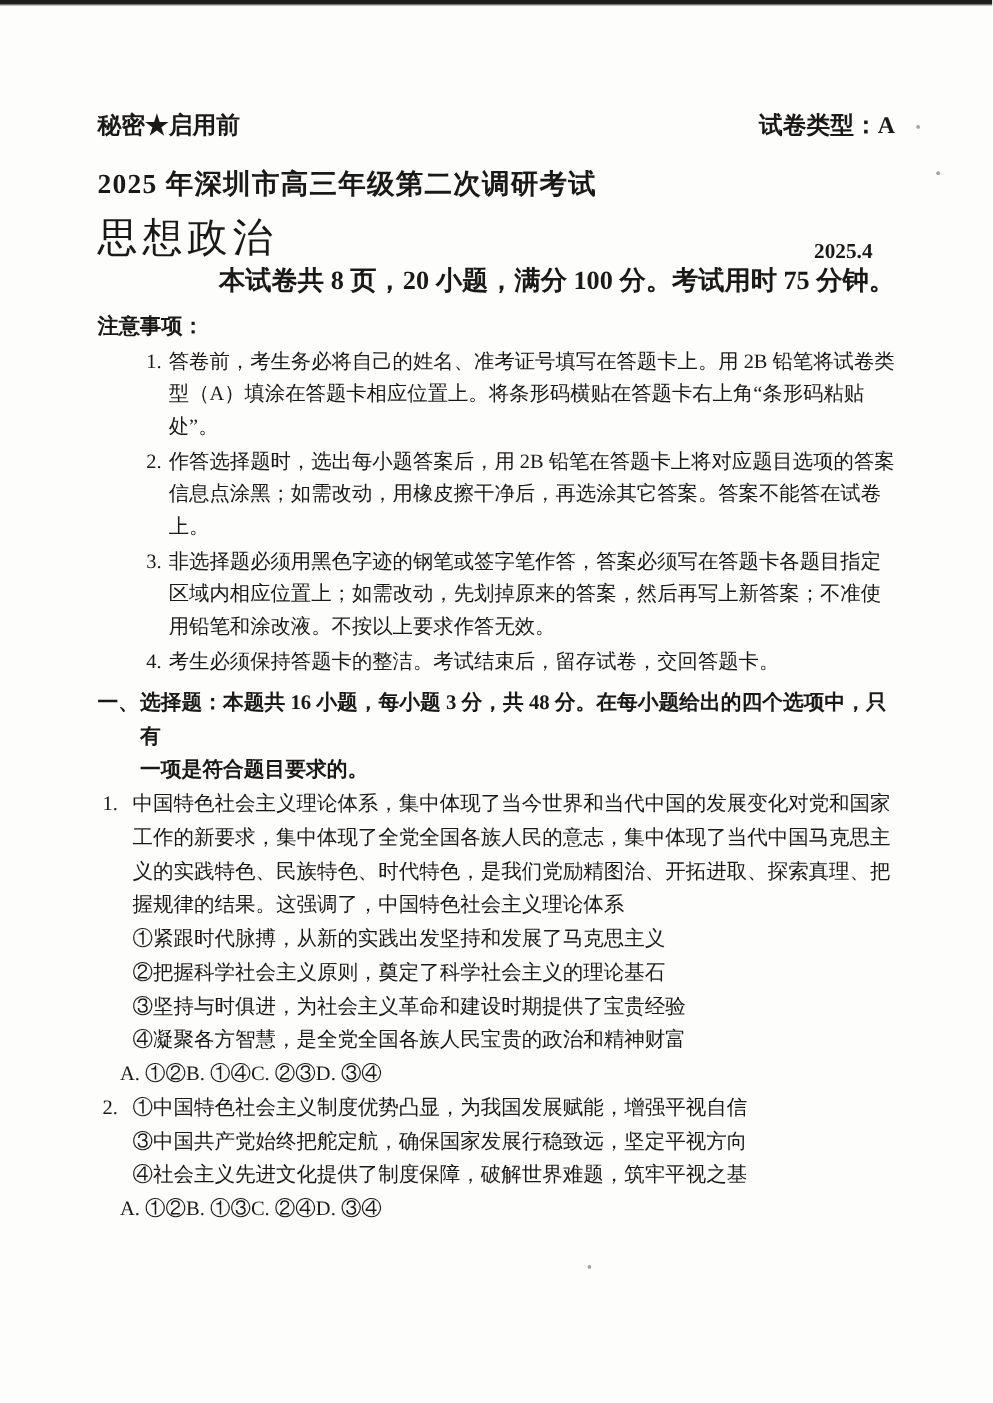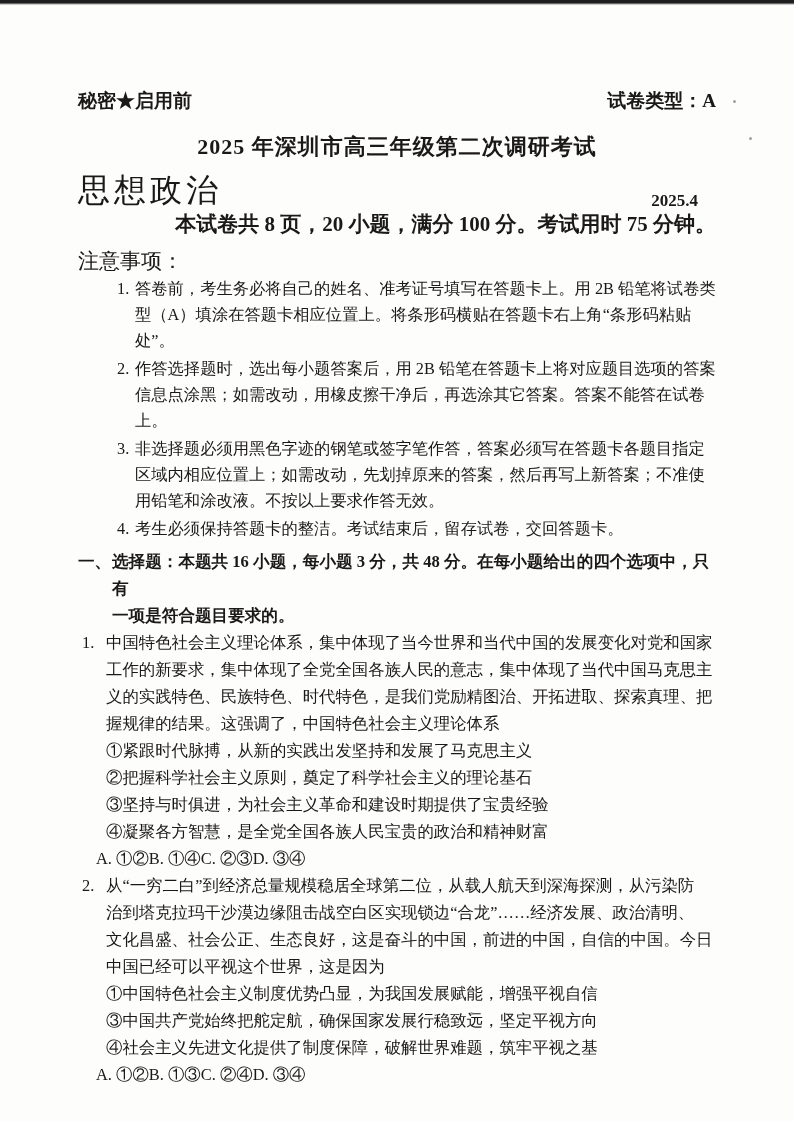--- a/index.html
+++ b/index.html
@@ -24,35 +24,35 @@
   .speck {
     position: absolute; width: 3px; height: 3px; border-radius: 50%;
     background: #555; opacity: .55;
   }
   
   .meta-row {
     display: flex; justify-content: space-between;
     font-size: 19px; font-weight: bold; line-height: 18px;
   }
   .exam-title {
-    margin: 22px 0 0; text-align: center;
+    margin: 22px 0 0; 
     font-size: 22px; font-weight: bold; letter-spacing: 1px; line-height: 30px;
   }
   .subject-row { position: relative; margin-top: 4px; height: 48px; }
   .subject-title {
     margin: 0; text-align: left;
     font-size: 32px; font-weight: normal; letter-spacing: 4px; line-height: 48px;
   }
   .exam-date { position: absolute; right: 18px; bottom: 3px; font-size: 17px; font-weight: bold; }
   .exam-info {
     margin: 0 0 0; text-align: right;
     font-size: 21px; font-weight: bold; line-height: 20px;
   }
   
-  .notice-heading { margin: 16px 0 0; font-size: 21px; font-weight: normal; line-height: 22px; }
+  .notice-heading { margin: 16px 0 0; font-size: 17px; font-weight: bold; line-height: 22px; }
   .notice-list {
     list-style: none; margin: 4px 0 0; padding: 0;
     font-size: 16.3px; line-height: 26px;
   }
   .notice-list li { position: relative; padding-left: 57px; margin-bottom: 2px; }
   .notice-list .item-no { position: absolute; left: 39px; }
   .wrap { white-space: pre-line; }
   
   .section-heading {
     position: relative; margin-top: 6px; padding-left: 34px;
@@ -135,24 +135,20 @@
       <div class="choices">
         <span class="choice">A. ①②</span>
         <span class="choice">B. ①④</span>
         <span class="choice">C. ②③</span>
         <span class="choice">D. ③④</span>
       </div>
     </div>
 
     <div class="question">
       <span class="q-no">2.</span>
-      <div class="wrap">从“一穷二白”到经济总量规模稳居全球第二位，从载人航天到深海探测，从污染防
-治到塔克拉玛干沙漠边缘阻击战空白区实现锁边“合龙”……经济发展、政治清明、
-文化昌盛、社会公正、生态良好，这是奋斗的中国，前进的中国，自信的中国。今日
-中国已经可以平视这个世界，这是因为</div>
       <div class="statement">①中国特色社会主义制度优势凸显，为我国发展赋能，增强平视自信</div>
       <div class="statement">③中国共产党始终把舵定航，确保国家发展行稳致远，坚定平视方向</div>
       <div class="statement">④社会主义先进文化提供了制度保障，破解世界难题，筑牢平视之基</div>
       <div class="choices">
         <span class="choice">A. ①②</span>
         <span class="choice">B. ①③</span>
         <span class="choice">C. ②④</span>
         <span class="choice">D. ③④</span>
       </div>
     </div>

